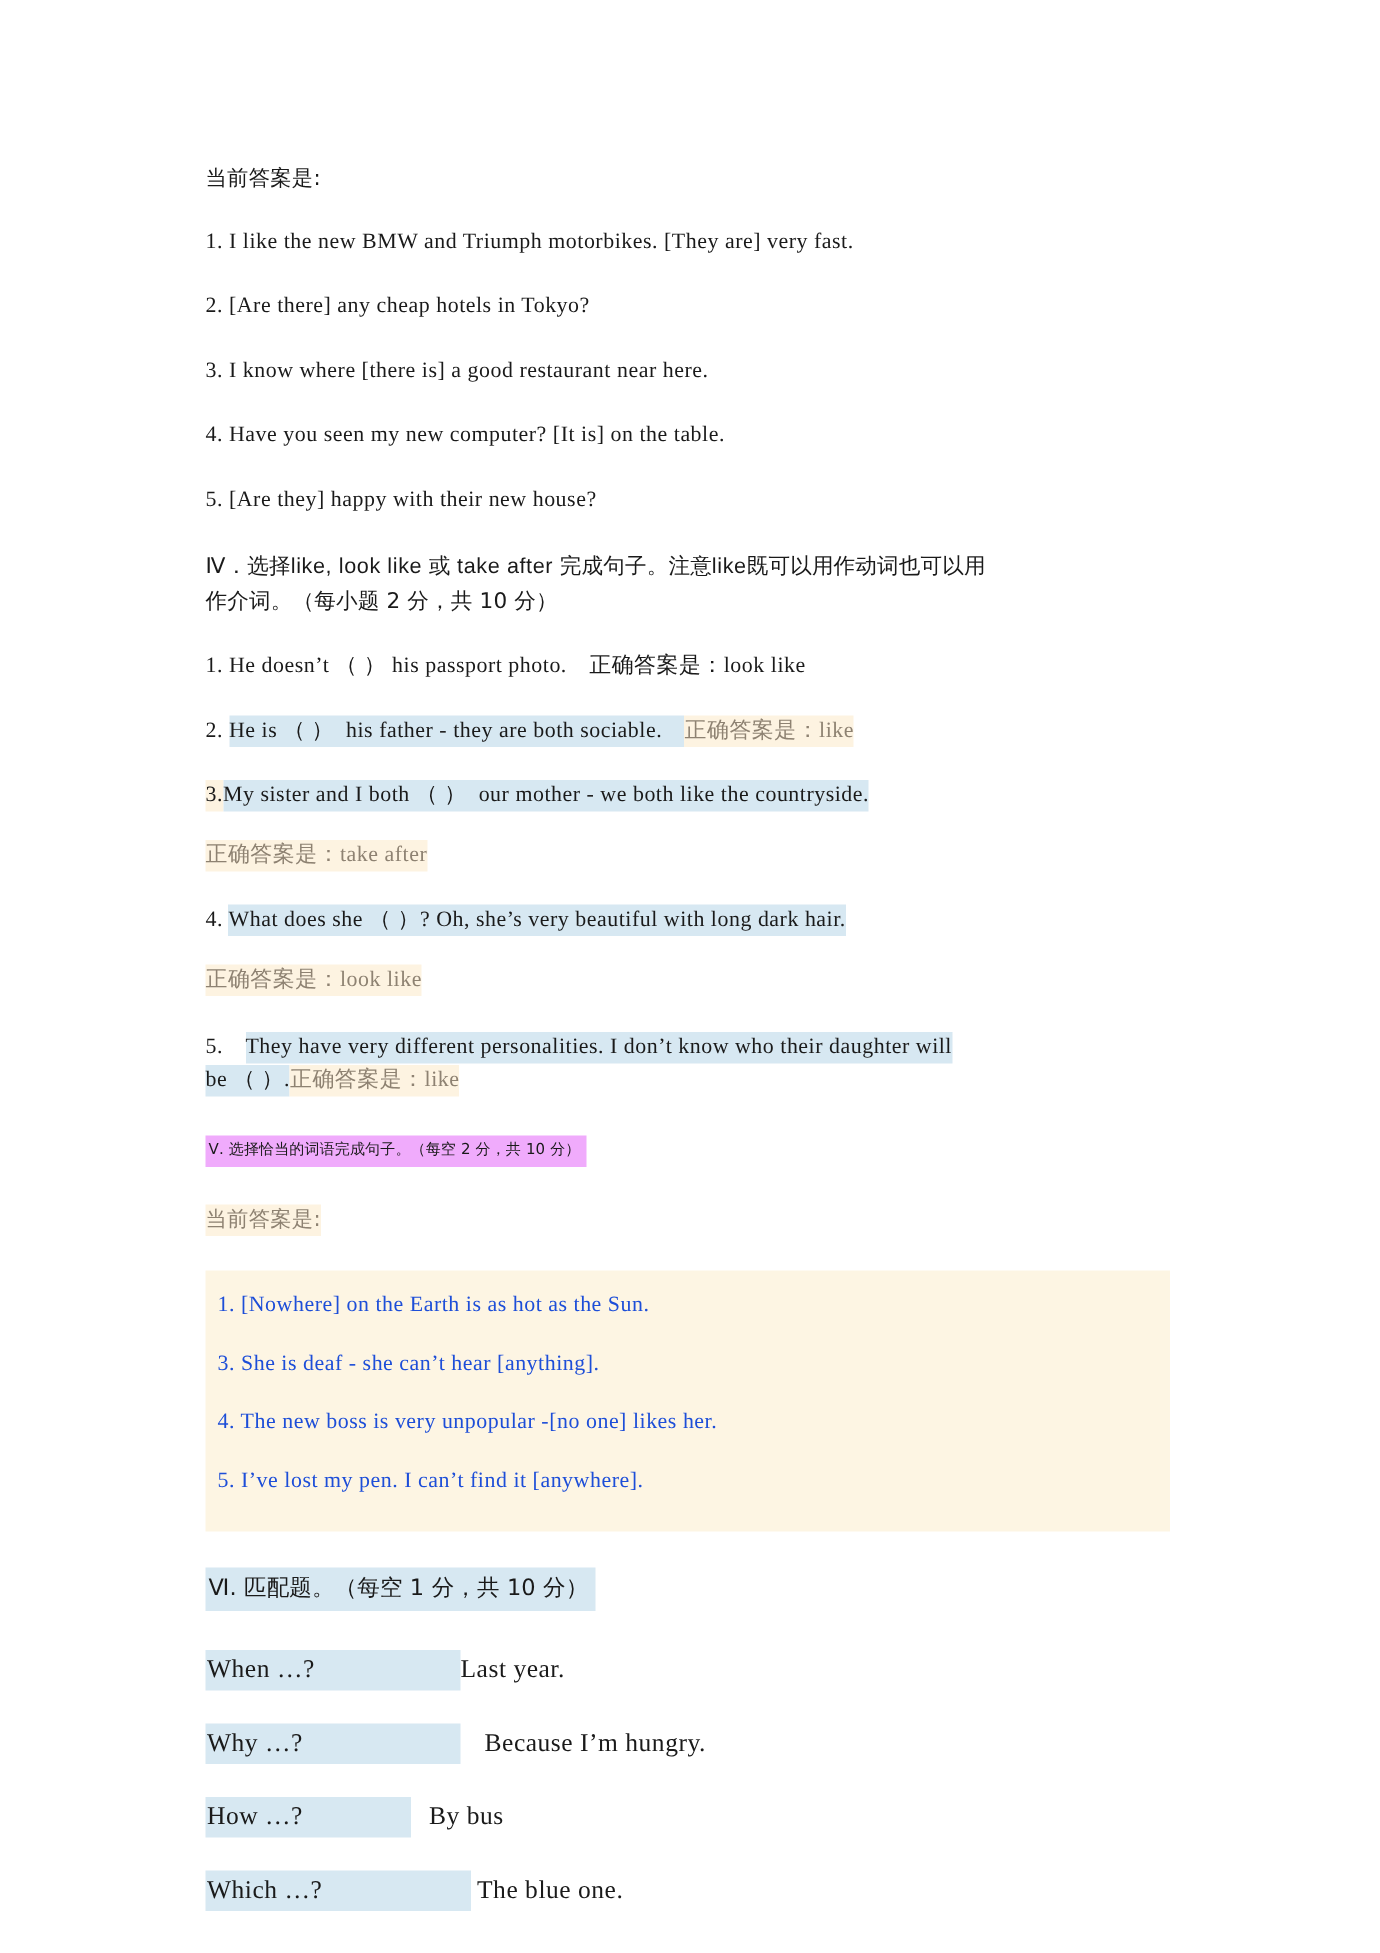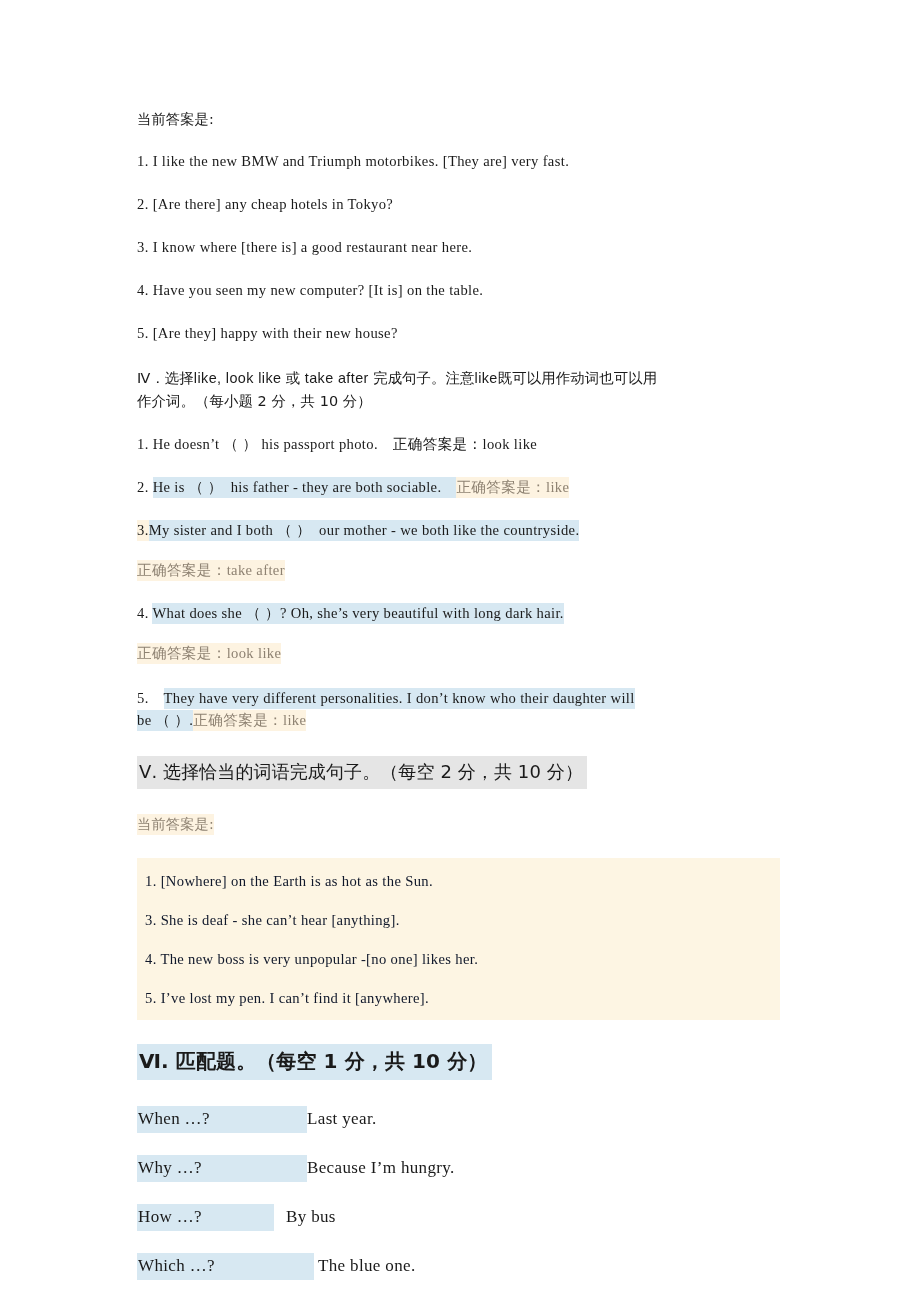--- a/index.html
+++ b/index.html
@@ -72,52 +72,51 @@
     line-height: 1.58;
     margin: 0 0 22px 0;
     letter-spacing: 0.1px;
   }
   .head-iv .lat { font-family: Liberation Sans, sans-serif; letter-spacing: 0.4px; }
 
   
   .head-v-wrap { margin: 0 0 26px 0; }
   .head-v {
     display: inline-block;
-    background: #e5e5e5;
-    font-size: 18px;
+    background: #f0abfc;
+    font-size: 10px;
     line-height: 1.45;
     padding: 3px 4px 4px 2px;
     letter-spacing: 0.1px;
   }
 
   
   .cream-block {
     background: #fdf5e3;
     color: #8e8272;
     width: 643px;
     padding: 14px 0 12px 8px;
     margin: 0 0 24px 0;
     box-sizing: border-box;
   }
   .cream-block .p {
     margin: 0 0 20px 0;
-    color: #0f172a;
-  }
-  .cream-block .p:last-child { margin-bottom: 0; }
+    color: #1d4ed8;
+  }
+  .cream-block .p:last-child { margin-bottom: 12px; }
 
   
   .head-vi-wrap { margin: 0 0 26px 0; }
   .head-vi {
     display: inline-block;
     background: #d7e8f2;
-    font-size: 20px;
+    font-size: 15px;
     line-height: 1.45;
     padding: 3px 5px 4px 2px;
     letter-spacing: 0.1px;
-    font-weight: bold;
   }
 
   
   .match-row {
     display: flex;
     align-items: baseline;
     margin: 0 0 22px 0;
     font-size: 17px;
     letter-spacing: 0.35px;
   }
@@ -177,21 +176,21 @@
     <div class="head-vi-wrap">
       <span class="head-vi cn">Ⅵ. 匹配题。（每空 1 分，共 10 分）</span>
     </div>
 
     <div class="match-row">
       <span class="match-q" style="width:170px;">When …?</span>
       <span class="match-a" style="padding-left:0px;">Last year.</span>
     </div>
     <div class="match-row">
       <span class="match-q" style="width:170px;">Why …?</span>
-      <span class="match-a" style="padding-left:0px;">Because I’m hungry.</span>
+      <span class="match-a" style="padding-left:16px;">Because I’m hungry.</span>
     </div>
     <div class="match-row">
       <span class="match-q" style="width:137px;">How …?</span>
       <span class="match-a" style="padding-left:12px;">By bus</span>
     </div>
     <div class="match-row">
       <span class="match-q" style="width:177px;">Which …?</span>
       <span class="match-a" style="padding-left:4px;">The blue one.</span>
     </div>
 

